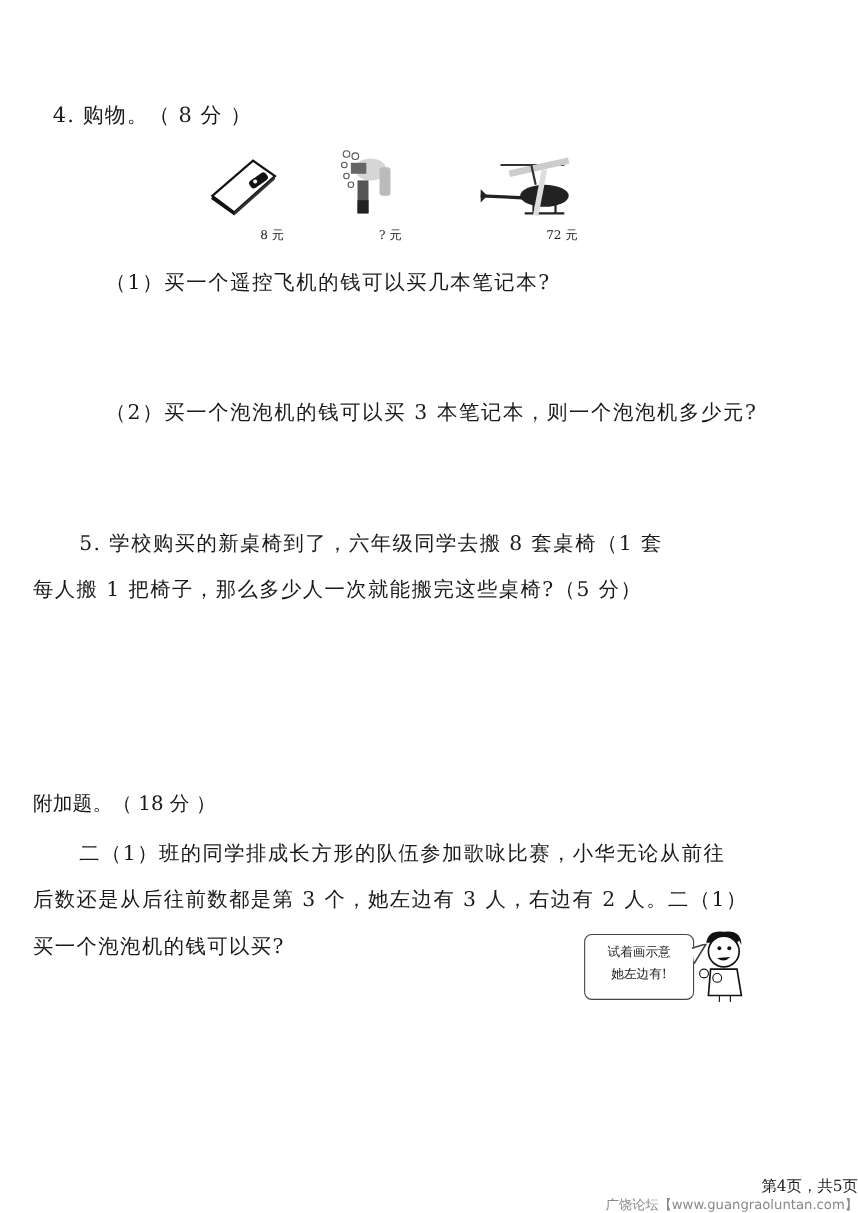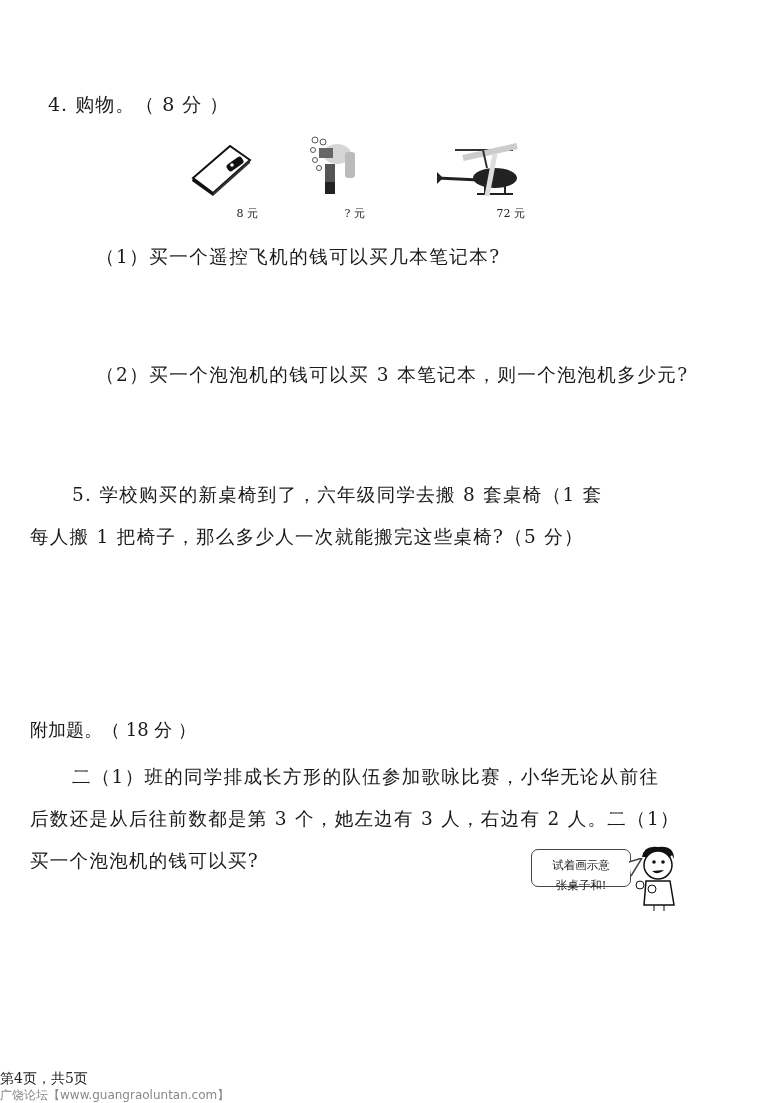--- a/index.html
+++ b/index.html
@@ -10,26 +10,26 @@
     }
     .abs { position: absolute; }
     .q-title { left: 48px; top: 92px; font-size: 19px; letter-spacing: 1px; }
     .item { position: absolute; text-align: right; }
     .item .price { font-size: 11px; margin-top: 4px; color: #222; }
     .sub { font-size: 18.5px; letter-spacing: 1.5px; left: 96px; }
     .para { font-size: 18.5px; letter-spacing: 1.3px; left: 30px; width: 700px; line-height: 42px; }
     .bonus-title { left: 30px; top: 718px; font-size: 18px; }
     .bonus-title b { font-family: "DejaVu Sans", "Liberation Sans", sans-serif; font-weight: normal; }
     .bubble {
-      position: absolute; left: 531px; top: 849px; width: 100px; height: 38px;
+      position: absolute; left: 531px; top: 849px; width: 100px; height: 60px;
       border: 1.5px solid #444; border-radius: 7px; background: #fff;
       font-size: 11.5px; line-height: 20px; text-align: center; padding-top: 5px; box-sizing: border-box;
     }
     .bubble-tail { position: absolute; left: 628px; top: 858px; }
-    .footer { left: 0; width: 780px; text-align: left; }
+    .footer { left: 0; width: 780px; text-align: right; }
     .page-num { top: 1070px; font-size: 14px; font-family: "DejaVu Serif", serif; color: #222; }
     .watermark { top: 1087px; font-size: 12px; color: #888; font-family: "DejaVu Sans", sans-serif; }
   </style>
 </head>
 <body>
 
 <div class="abs q-title">4. 购物。（ 8 分 ）</div>
 
 <div class="item" style="left:188px; top:138px; width:70px;">
   <svg width="70" height="60" viewBox="0 0 70 60">
@@ -87,21 +87,21 @@
 </div>
 
 <div class="abs para" style="top:756px;">
   <div style="padding-left:42px;">二（1）班的同学排成长方形的队伍参加歌咏比赛，小华无论从前往</div>
   <div>后数还是从后往前数都是第 3 个，她左边有 3 人，右边有 2 人。二（1）</div>
   <div>买一个泡泡机的钱可以买?</div>
 </div>
 
 <div class="bubble">
   <div>试着画示意</div>
-  <div>张桌子和!</div>
+  <div>她左边有!</div>
 </div>
 <svg class="bubble-tail" width="16" height="24" viewBox="0 0 16 24">
   <polyline points="1,4 14,0 3,18" fill="#fff" stroke="#444" stroke-width="1.5"></polyline>
 </svg>
 
 <svg class="abs" style="left:630px; top:843px;" width="52" height="68" viewBox="0 0 52 68">
   <path d="M12,14 Q14,2 28,4 Q44,2 44,16 L42,12 L38,16 L34,10 L28,14 L22,9 L18,14 Z" fill="#111"></path>
   <ellipse cx="28" cy="22" rx="14" ry="14" fill="#fff" stroke="#111" stroke-width="1.5"></ellipse>
   <circle cx="24" cy="19" r="1.8" fill="#111"></circle>
   <circle cx="33" cy="19" r="1.8" fill="#111"></circle>

